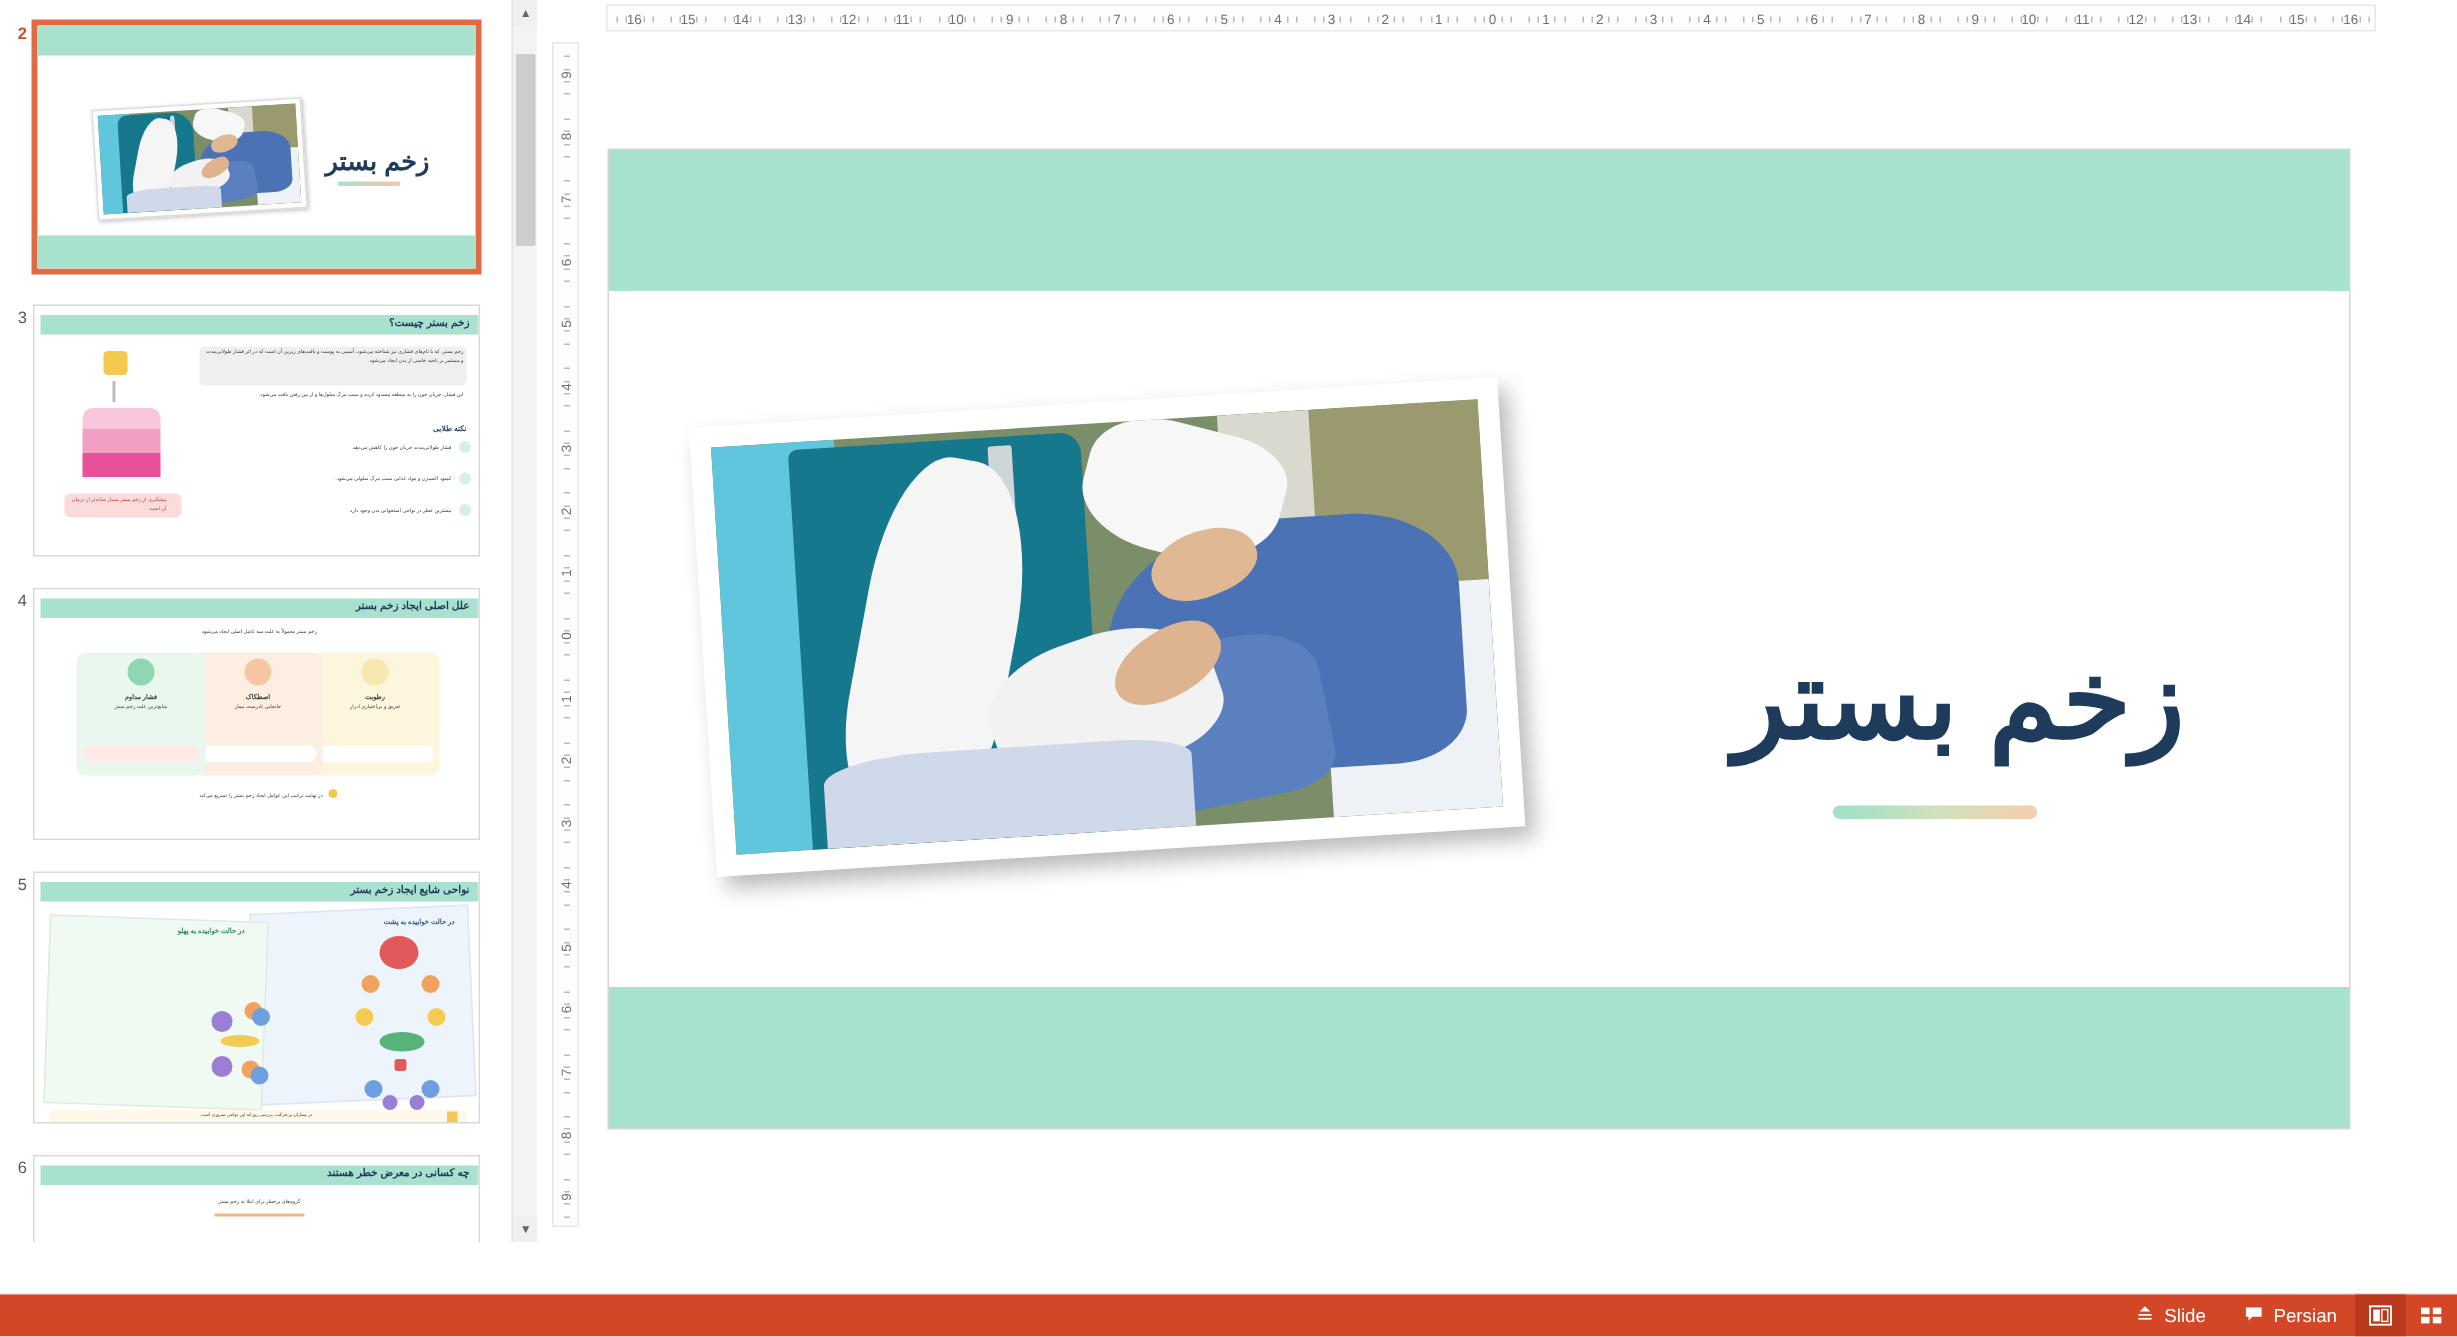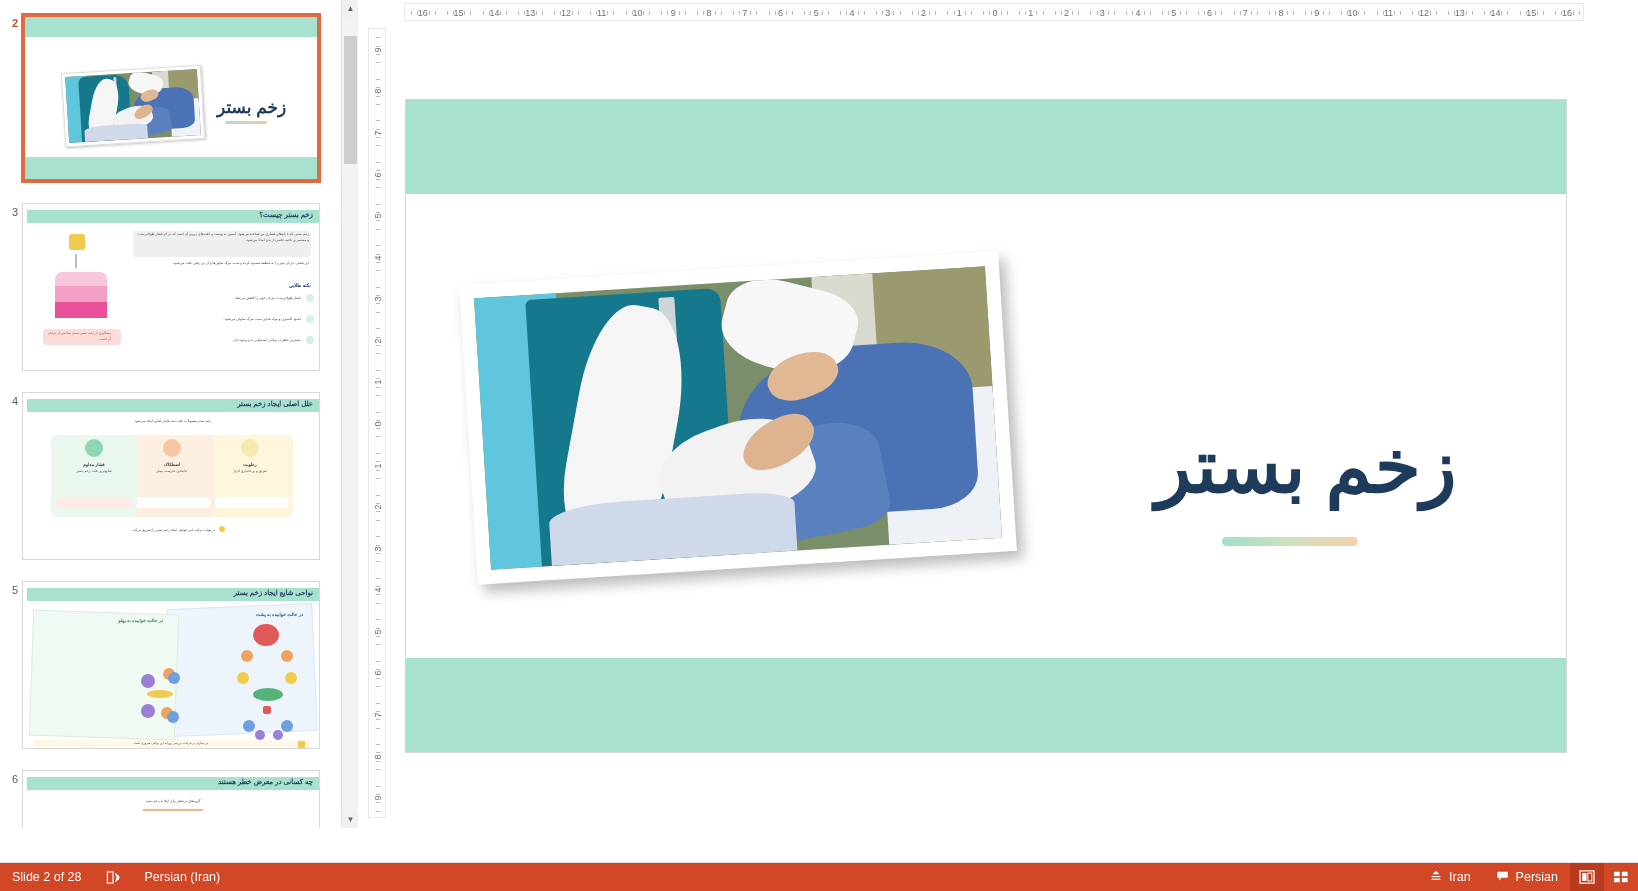--- a/index.html
+++ b/index.html
@@ -737,44 +737,33 @@
       </div>
 
       <div id="slide-title">زخم بستر</div>
       <div id="title-underline"></div>
     </div>
   </div>
 
   <div id="bottom-strip"></div>
 
   <div id="status-bar">
-    <div class="sb-left">
-      <div class="sb-item">Slide 2 of 28</div>
-      <div class="sb-item">
-        <svg width="15" height="15" viewBox="0 0 16 16" aria-hidden="true">
-          <rect x="1.5" y="2" width="6" height="12" fill="none" stroke="#fff" stroke-width="1.3"></rect>
-          <path d="M10 3.5 L14 8 L10 12.5" fill="none" stroke="#fff" stroke-width="1.3"></path>
-          <path d="M10.5 5.5 L13.5 10.5 M13.5 5.5 L10.5 10.5" stroke="#fff" stroke-width="1.1"></path>
-        </svg>
-      </div>
-      <div class="sb-item">Persian (Iran)</div>
-    </div>
 
     <div class="sb-spacer"></div>
 
     <div class="sb-right">
       <div class="sb-item">
         <span class="glyph">
           <svg width="14" height="14" viewBox="0 0 16 16" aria-hidden="true">
             <path d="M8 2 L12 6 H4 Z" fill="#fff"></path>
             <rect x="3" y="8" width="10" height="1.3" fill="#fff"></rect>
             <rect x="3" y="11" width="10" height="1.3" fill="#fff"></rect>
           </svg>
         </span>
-        <span>Iran</span>
+        <span>Slide</span>
       </div>
       <div class="sb-item">
         <span class="glyph">
           <svg width="15" height="14" viewBox="0 0 16 16" aria-hidden="true">
             <path d="M2 3 h12 v7 H7 l-3 3 v-3 H2 Z" fill="#fff"></path>
           </svg>
         </span>
         <span>Persian</span>
       </div>
       <div class="sb-icon-btn active">

